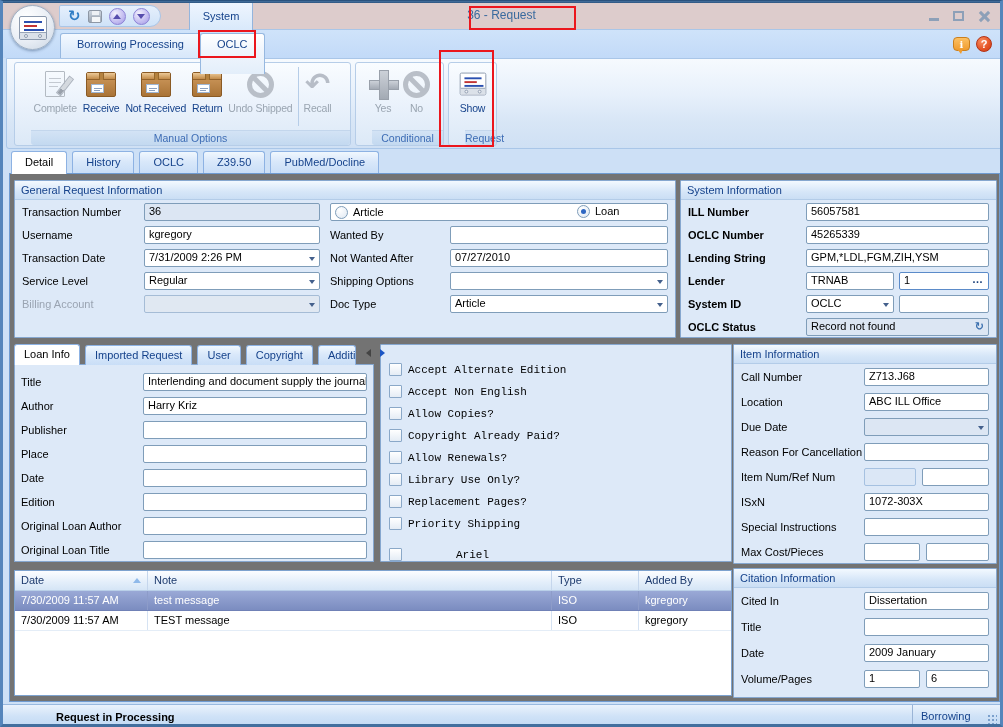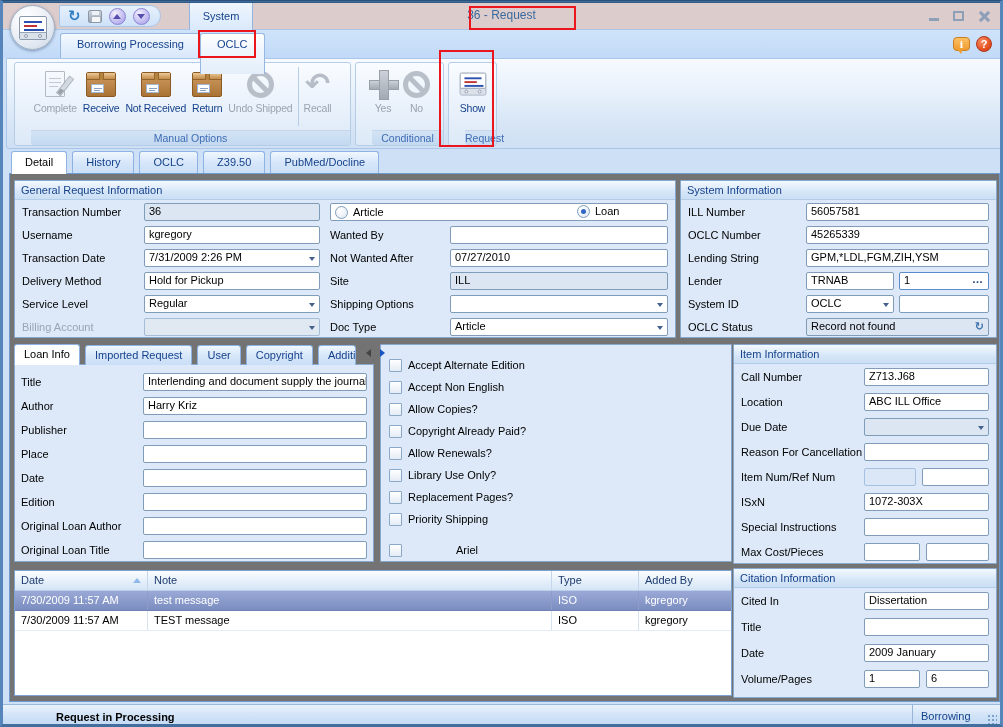--- a/index.html
+++ b/index.html
@@ -127,21 +127,21 @@
   .fld.ro  { background:#dce6f3; }
   .fld.ro2 { background:#dbe7f6; border-color:#a5c1e1; }
   .fld.dis { background:#e0e8f2; border-color:#a5bcd6; }
   .grow { flex:1; }
   .dda { position:absolute; right:4px; top:7px; width:0; height:0; border-left:3px solid transparent; border-right:3px solid transparent; border-top:4px solid #44608c; }
   .dots { position:absolute; right:4px; top:0; color:#1a3f7a; font-weight:bold; letter-spacing:1px; }
   .refr { position:absolute; right:4px; top:1px; color:#3a6fae; font-family:"DejaVu Sans",sans-serif; font-size:11px; font-weight:bold; }
 
   
   .gl1 { width:122px; } .gf1 { width:176px; } .gl2 { width:120px; margin-left:10px; }
-  .sl1 { width:118px; }
+  .sl1 { width:118px;font-weight:bold; }
   .il1 { width:123px; }
   .cl1 { width:123px; }
   .f90 { width:90px; margin-left:5px; flex:none; }
   .f52 { width:52px; flex:none; } .f56 { width:56px; flex:none; } .gap6 { margin-left:6px; }
 
   .radio { width:13px; height:13px; border-radius:50%; border:1px solid #7f9db9; background:radial-gradient(circle at 35% 30%, #fff, #dfe8f2); display:inline-block; position:relative; vertical-align:-2px; margin-right:5px; }
   .radio.sel::after { content:''; position:absolute; left:3px; top:3px; width:5px; height:5px; border-radius:50%; background:#2f67c2; }
   .radios { display:flex; align-items:center; }
   .rp2 { position:absolute; left:246px; top:1px; }
 
@@ -153,21 +153,21 @@
   .ltab.trunc { max-width:44px; overflow:hidden; padding-right:0; }
   .tsa { display:inline-block; vertical-align:6px; margin-left:5px; width:0; height:0; }
   .tsa.left  { border-top:4px solid transparent; border-bottom:4px solid transparent; border-right:5px solid #444; }
   .tsa.right { border-top:4px solid transparent; border-bottom:4px solid transparent; border-left:5px solid #1a55c4; }
   .loanbox { position:absolute; left:4px; top:190px; width:360px; height:198px; border:1px solid #86a7cf; background:#dde9f8; }
   .loanbox .fr { height:24px; padding:0 6px; }
   .ll1 { width:122px; }
 
   
   .p-check { left:370px; top:170px; width:352px; height:218px; padding:9px 8px 0; }
-  .cbrow { display:flex; align-items:center; height:22px; }
+  .cbrow { display:flex; align-items:flex-end; height:22px;font-family:Liberation Mono, monospace; }
   .cbrow.gap { margin-top:9px;gap:48px; }
   .cb { width:13px; height:13px; border:1px solid #8aa8c8; background:linear-gradient(#fff,#e4ecf5); margin-right:6px; border-radius:1px; }
 
   
   .notes { position:absolute; left:4px; top:396px; width:718px; height:126px; border:1px solid #7da2ce; background:#fff; }
   .thead { display:flex; height:20px; background:linear-gradient(#fcfdff,#e3eefa 60%,#d5e5f6); border-bottom:1px solid #b9cfe8; color:#1d3a6d; }
   .th { padding:3px 6px 0; border-right:1px solid #c5d6ec; position:relative; }
   .trow { display:flex; height:20px; border-bottom:1px solid #e4edf7; }
   .td { padding:3px 6px 0; border-right:1px solid #d6e3f3; overflow:hidden; white-space:nowrap; }
   .trow.sel { background:linear-gradient(#9aa9d6,#7b8cc0); color:#fff; border-bottom:1px solid #7081b6; }
@@ -354,26 +354,20 @@
           <span class="lbl gl2">Wanted By</span>
           <div class="fld grow"><span></span></div>
         </div>
         <div class="fr">
           <span class="lbl gl1">Transaction Date</span>
           <div class="fld gf1"><span>7/31/2009 2:26 PM</span><span class="dda"></span></div>
           <span class="lbl gl2">Not Wanted After</span>
           <div class="fld grow"><span>07/27/2010</span></div>
         </div>
         <div class="fr">
-          <span class="lbl gl1">Delivery Method</span>
-          <div class="fld gf1"><span>Hold for Pickup</span></div>
-          <span class="lbl gl2">Site</span>
-          <div class="fld ro grow"><span>ILL</span></div>
-        </div>
-        <div class="fr">
           <span class="lbl gl1">Service Level</span>
           <div class="fld gf1"><span>Regular</span><span class="dda"></span></div>
           <span class="lbl gl2">Shipping Options</span>
           <div class="fld grow"><span></span><span class="dda"></span></div>
         </div>
         <div class="fr">
           <span class="lbl gl1 disabled">Billing Account</span>
           <div class="fld dis gf1"><span></span><span class="dda"></span></div>
           <span class="lbl gl2">Doc Type</span>
           <div class="fld grow"><span>Article</span><span class="dda"></span></div>

